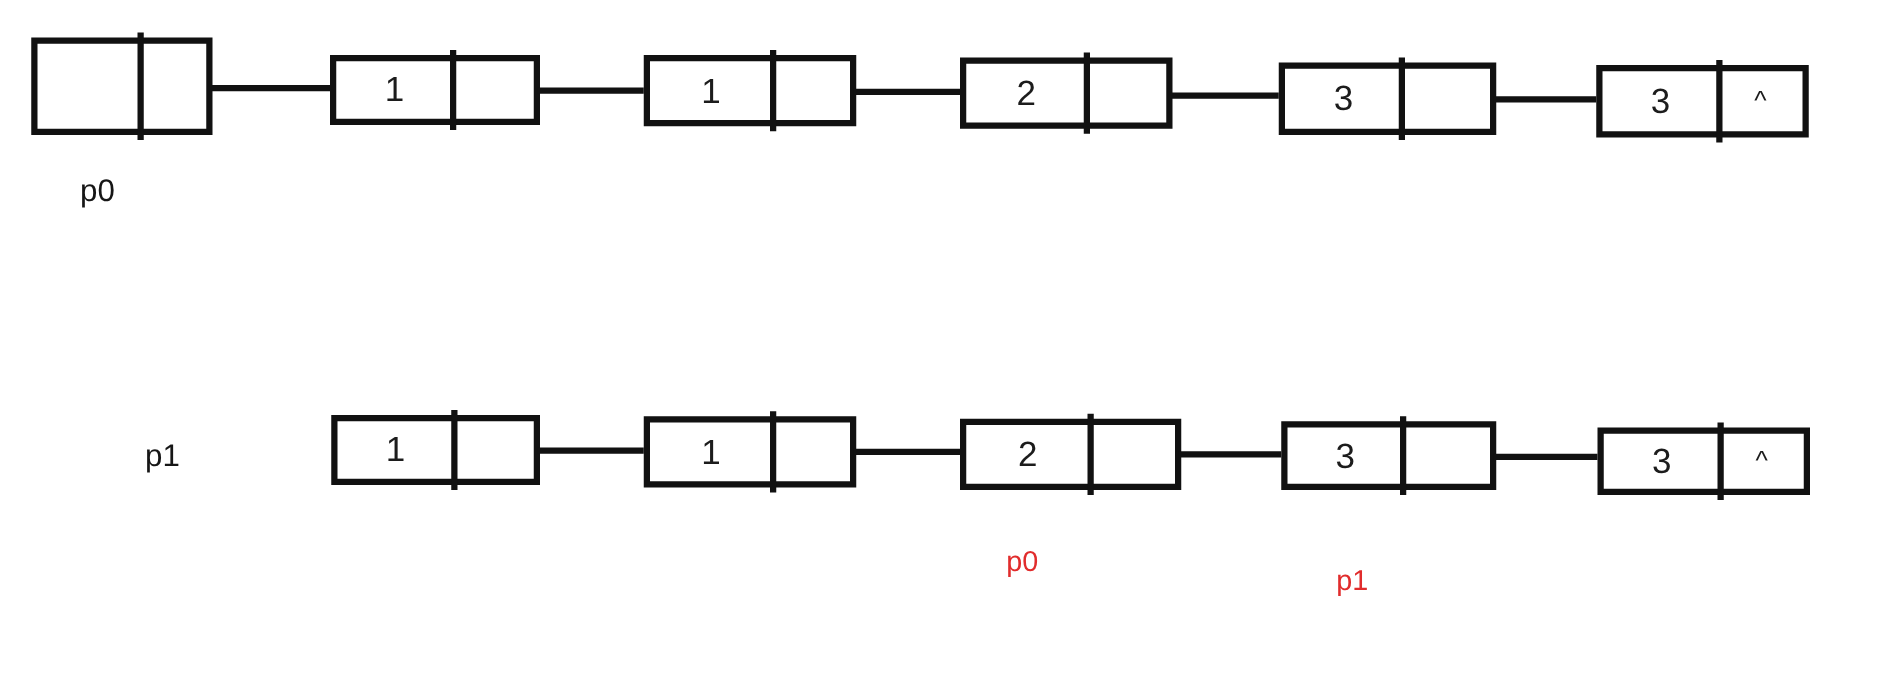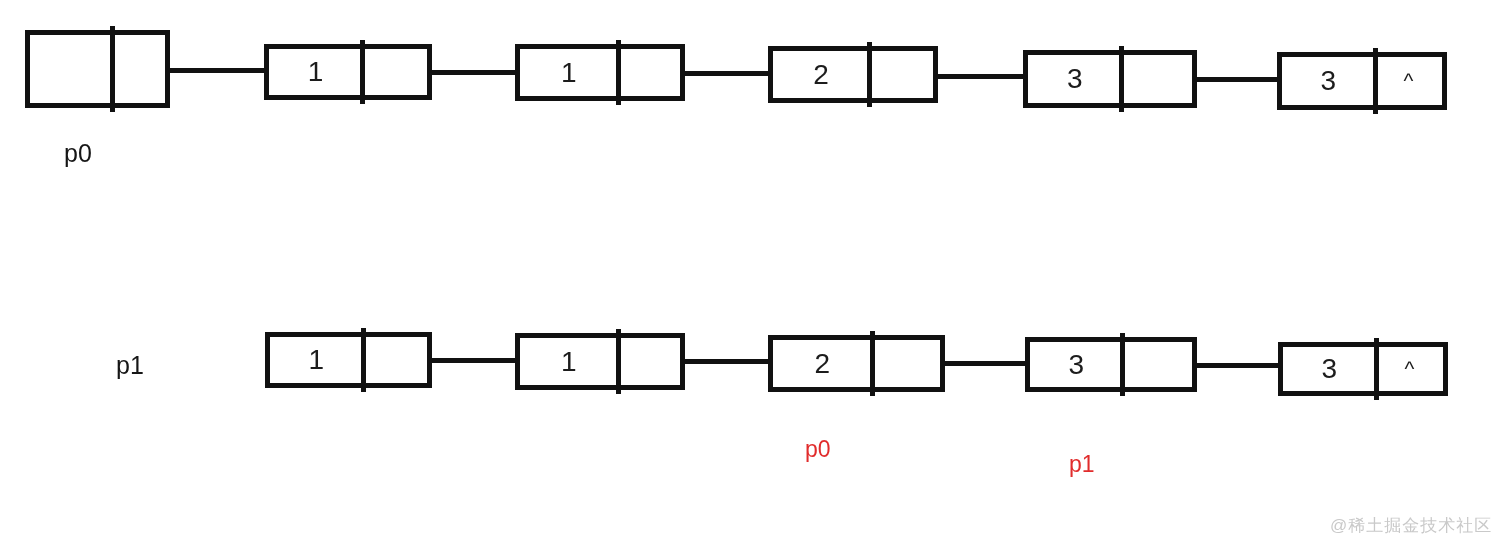--- a/index.html
+++ b/index.html
@@ -128,14 +128,13 @@
 
   <div class="node" style="left:1278px;top:342px;width:170px;height:54px">
     <div class="cell value" style="width:58%">3</div>
     <div class="cell next" style="width:42%">^</div>
     <div class="divider" style="left:calc(58% - 2px)"></div>
   </div>
 
   <div class="redlabel" style="left:805px;top:436px">p0</div>
   <div class="redlabel" style="left:1069px;top:451px">p1</div>
 
-  <div class="watermark" style="left:1330px;top:514px">@稀土掘金技术社区</div>
 </div>
 
 </body></html>

